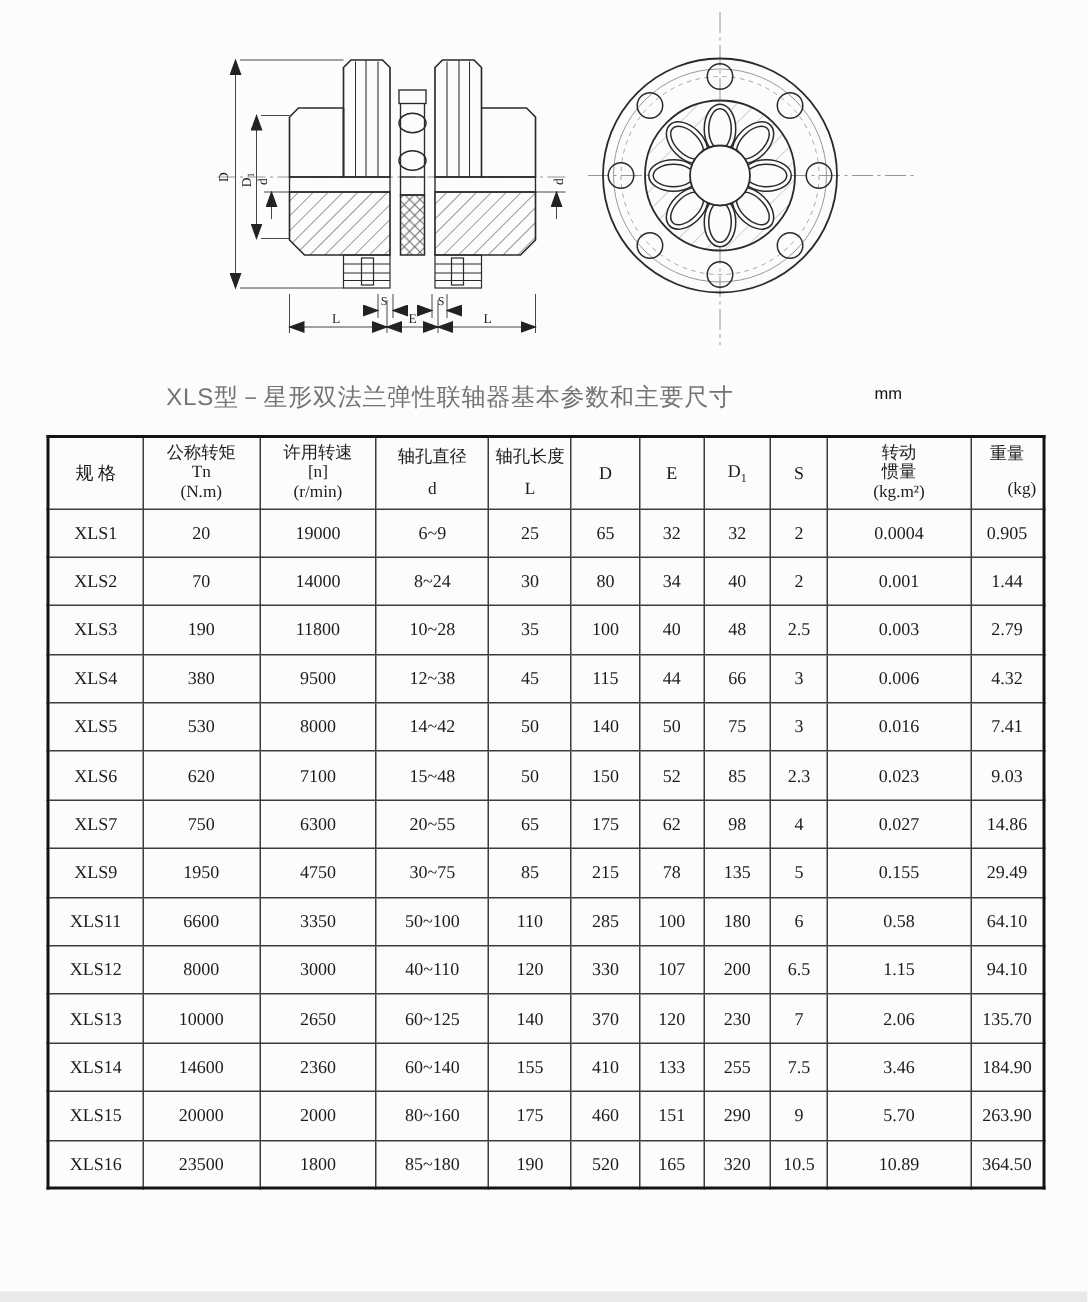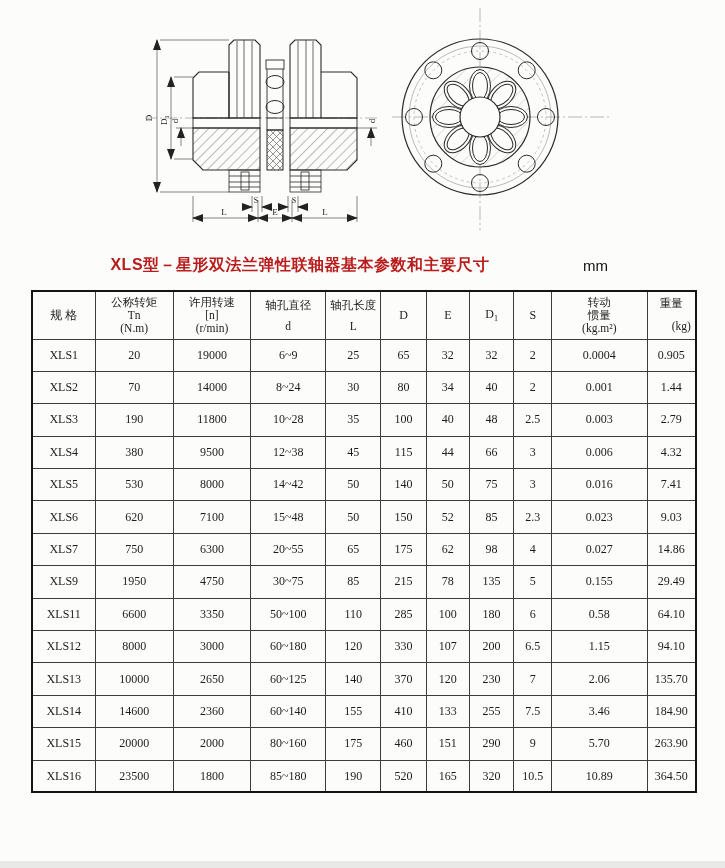--- a/index.html
+++ b/index.html
@@ -6,26 +6,26 @@
   body{background:#ffffff;}
   .sheet{
     position:relative;width:725px;height:868px;background:#fcfcfb;
     font-family:"Liberation Serif","DejaVu Serif",serif;color:#1c1c1c;overflow:hidden;
   }
   .drawing-wrap{position:absolute;top:0;left:0;width:725px;height:252px;}
   .title-row{position:absolute;top:255px;left:0;width:725px;height:24px;}
   .doc-title{
     position:absolute;left:0;width:600px;text-align:center;top:0;
     font-family:"Liberation Sans","DejaVu Sans",sans-serif;
-    font-weight:bold;font-size:16px;letter-spacing:0.5px;color:#b91c1c;
+    font-weight:normal;font-size:16px;letter-spacing:0.5px;color:#737373;
   }
   .unit-label{
     position:absolute;left:583px;top:2px;
     font-family:"Liberation Sans","DejaVu Sans",sans-serif;
-    font-size:15px;color:#111;
+    font-size:11px;color:#111;
   }
   table.spec{
     position:absolute;left:31px;top:290px;
     border-collapse:collapse;table-layout:fixed;width:666px;
     border:2px solid #141414;
     font-size:12px;
   }
   table.spec th,table.spec td{
     border:1px solid #3c3c3c;text-align:center;vertical-align:middle;
     padding:0;font-weight:normal;overflow:hidden;
@@ -406,21 +406,21 @@
           <td>100</td>
           <td>180</td>
           <td>6</td>
           <td>0.58</td>
           <td>64.10</td>
         </tr>
         <tr>
           <td>XLS12</td>
           <td>8000</td>
           <td>3000</td>
-          <td>60~180</td>
+          <td>40~110</td>
           <td>120</td>
           <td>330</td>
           <td>107</td>
           <td>200</td>
           <td>6.5</td>
           <td>1.15</td>
           <td>94.10</td>
         </tr>
         <tr>
           <td>XLS13</td>

